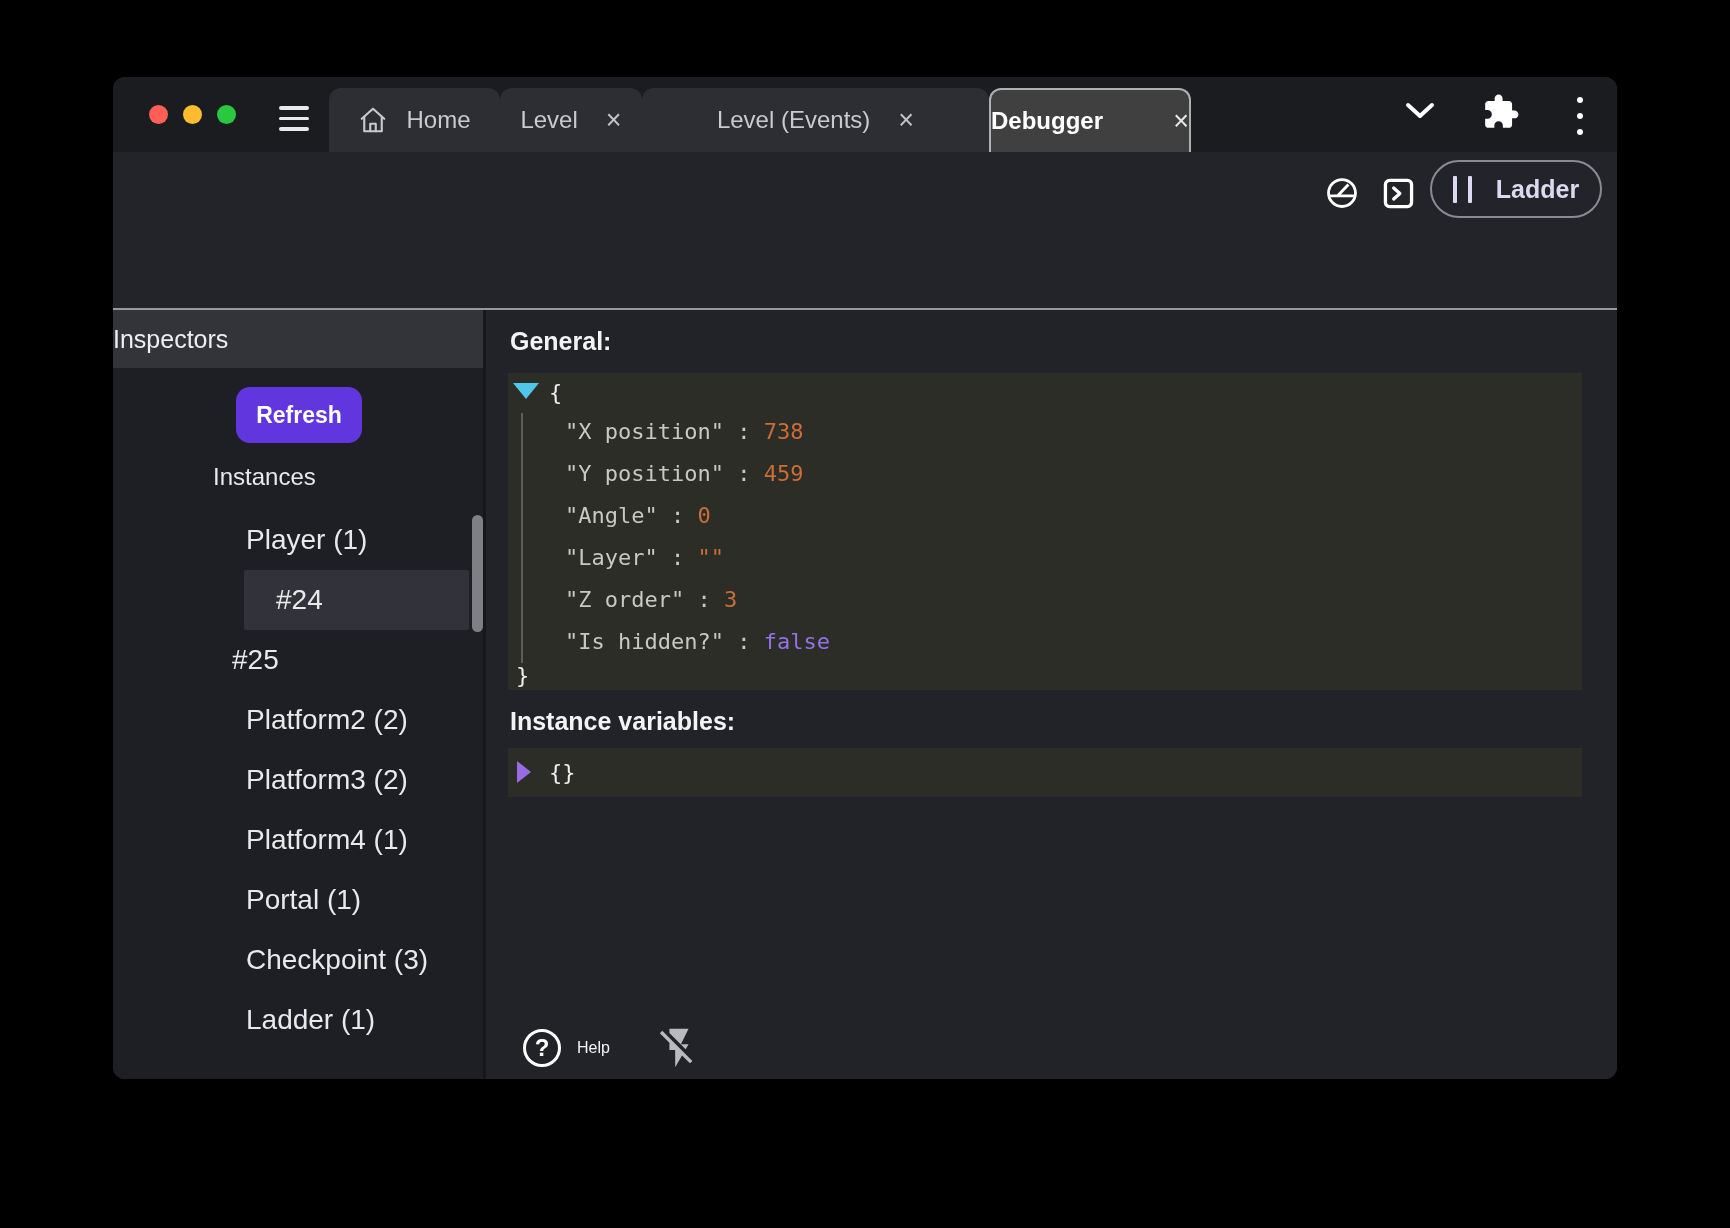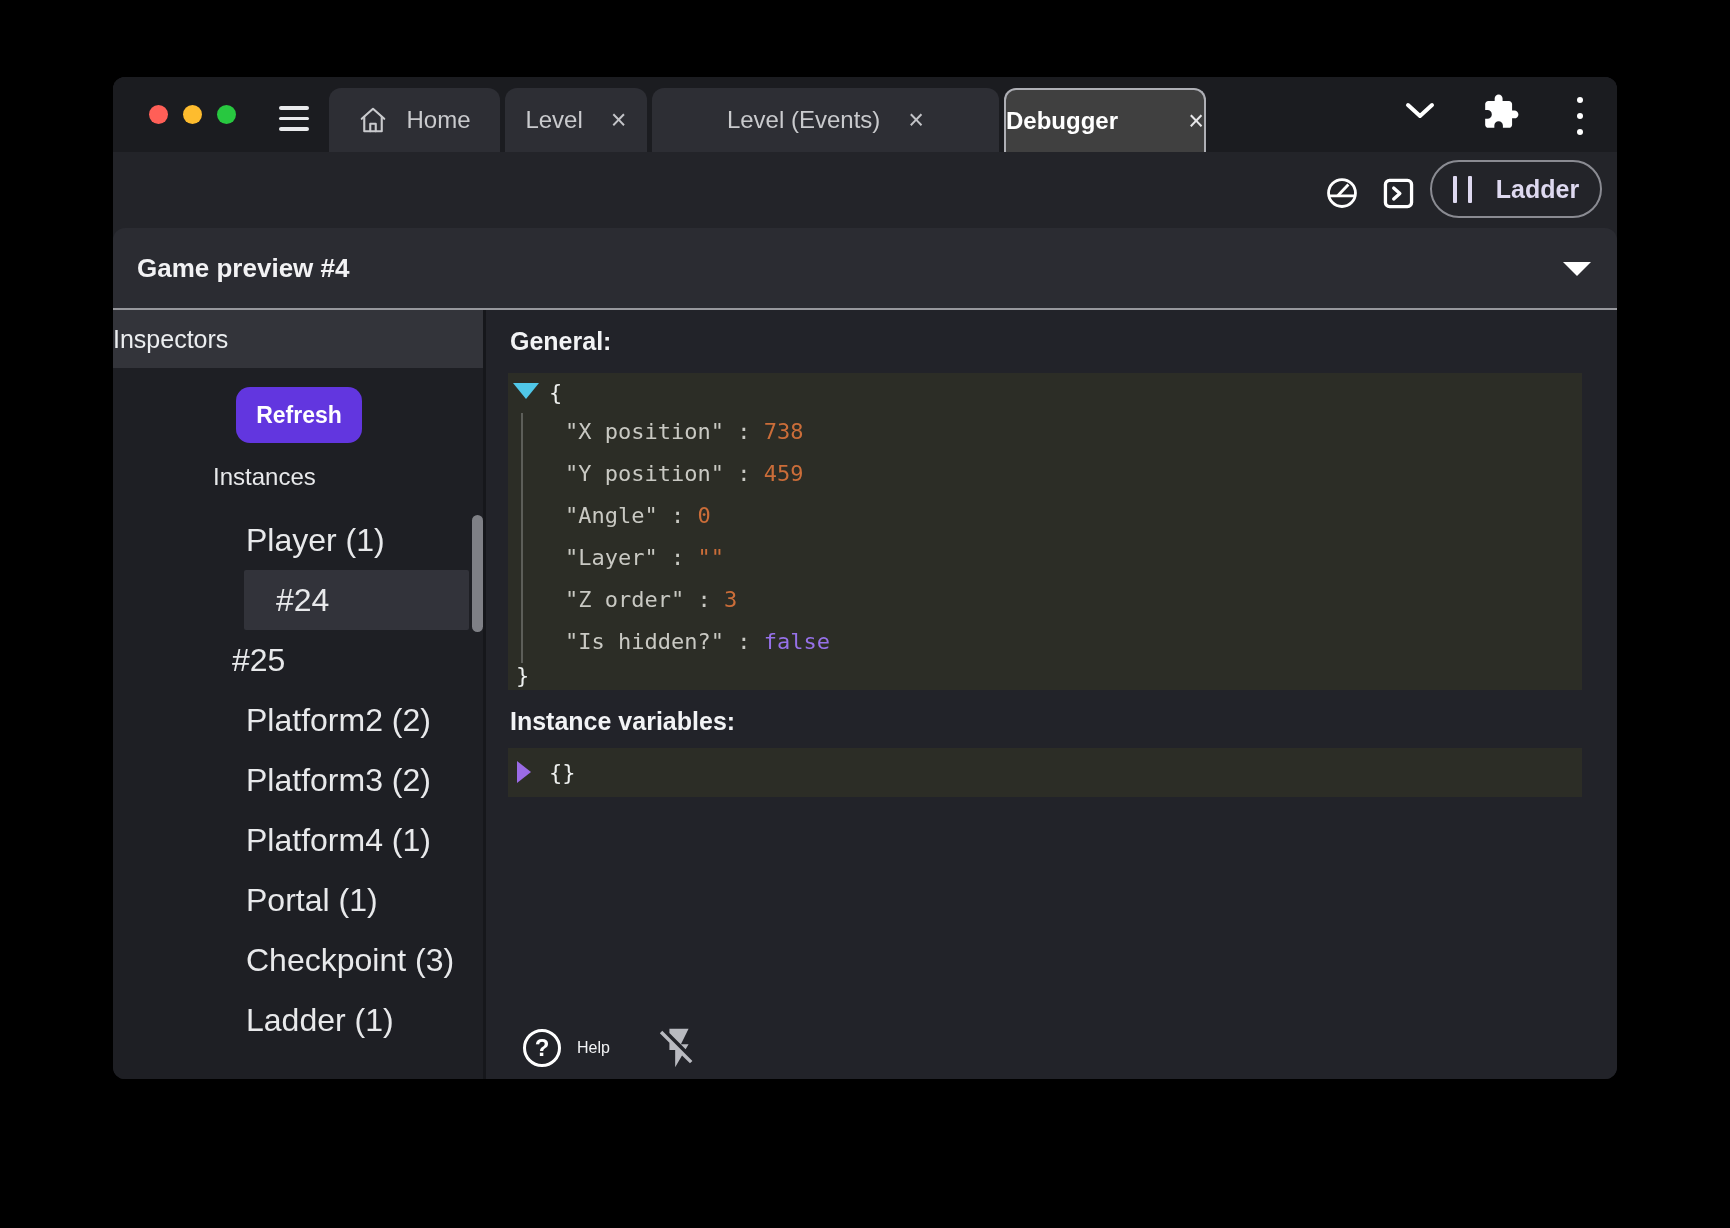--- a/index.html
+++ b/index.html
@@ -8,21 +8,21 @@
   .window{position:absolute;left:113px;top:77px;width:1504px;height:1002px;border-radius:12px;
           background:#232429;overflow:hidden;}
 
   
   .tabbar{position:absolute;left:0;top:0;width:100%;height:75px;background:#1b1c20;}
   .traffic{position:absolute;left:36px;top:28px;display:flex;gap:15px;}
   .light{width:19px;height:19px;border-radius:50%;}
   .light.red{background:#ff5f57;} .light.yellow{background:#febc2e;} .light.green{background:#28c840;}
   .hamburger{position:absolute;left:166px;top:29px;width:30px;display:flex;flex-direction:column;gap:7px;}
   .hamburger span{display:block;height:3.5px;background:#e9eaec;border-radius:2px;}
-  .tabs{position:absolute;left:216px;top:11px;height:64px;display:flex;gap:5px;}
+  .tabs{position:absolute;left:216px;top:11px;height:64px;display:flex;}
   .tab{height:64px;display:flex;align-items:center;justify-content:center;gap:28px;
        background:#2d2e34;border-radius:12px 12px 0 0;color:#c9cacd;font-size:24px;box-sizing:border-box;}
   .tab .tab-label{white-space:nowrap;}
   .tab-home{width:171px;gap:18px;}
   .tab-level{width:142px;}
   .tab-levelevents{width:347px;}
   .tab-debugger{width:202px;background:#404040;border:2px solid #aeafb5;border-bottom:none;
                 color:#ffffff;font-weight:bold;justify-content:space-between;}
   .tab-close{font-size:27px;line-height:27px;color:#c3c4c8;cursor:pointer;font-weight:normal;}
   .tab-debugger .tab-close{color:#e8e8ea;}
@@ -55,21 +55,21 @@
 
   
   .sidebar{position:absolute;left:0;top:0;width:370px;height:100%;background:#1e1f24;}
   .sidebar-header{height:58px;background:#33343a;display:flex;align-items:center;
                   font-size:25px;color:#eceef0;}
   .refresh-btn{position:absolute;left:123px;top:77px;width:126px;height:56px;background:#6236df;border:none;
                border-radius:14px;color:#fff;font-weight:bold;font-size:23px;display:flex;align-items:center;
                justify-content:center;cursor:pointer;font-family:"Liberation Sans",sans-serif;}
   .instances-label{position:absolute;left:100px;top:153px;font-size:24px;color:#e8e9eb;}
   .side-rows{position:absolute;left:0;top:200px;width:370px;}
-  .side-row{height:60px;display:flex;align-items:center;font-size:32px;color:#e8e9eb;
+  .side-row{height:60px;display:flex;align-items:center;font-size:28px;color:#e8e9eb;
             padding-left:133px;box-sizing:border-box;cursor:pointer;}
   .side-row.lvl2{padding-left:119px;}
   .side-row.selected{background:#32333a;margin-left:131px;width:225px;padding-left:32px;border-radius:2px;}
   .scroll-thumb{position:absolute;left:359px;top:205px;width:11px;height:117px;border-radius:6px;
                 background:#7f8086;}
   .vdivider{position:absolute;left:370px;top:0;bottom:0;width:3px;background:#16171b;}
 
   
   .main{position:absolute;left:373px;top:0;right:0;bottom:0;background:#222329;}
   .heading{position:absolute;left:24px;font-size:25px;font-weight:600;color:#f2f3f5;}
@@ -168,24 +168,20 @@
       </svg>
       <button class="pause-btn">
         <span class="pause-bars">
             <i></i>
             <i></i>
           </span>
         <span>Ladder</span>
       </button>
     </div>
 
-    <div class="preview-bar">
-      <div class="preview-title">Game preview #4</div>
-      <div class="preview-caret"></div>
-    </div>
     <div class="divider-h"></div>
 
     <div class="content">
 
       <div class="sidebar">
         <div class="sidebar-header">Inspectors</div>
         <button class="refresh-btn">Refresh</button>
         <div class="instances-label">Instances</div>
         <div class="side-rows">
           <div class="side-row">Player (1)</div>

